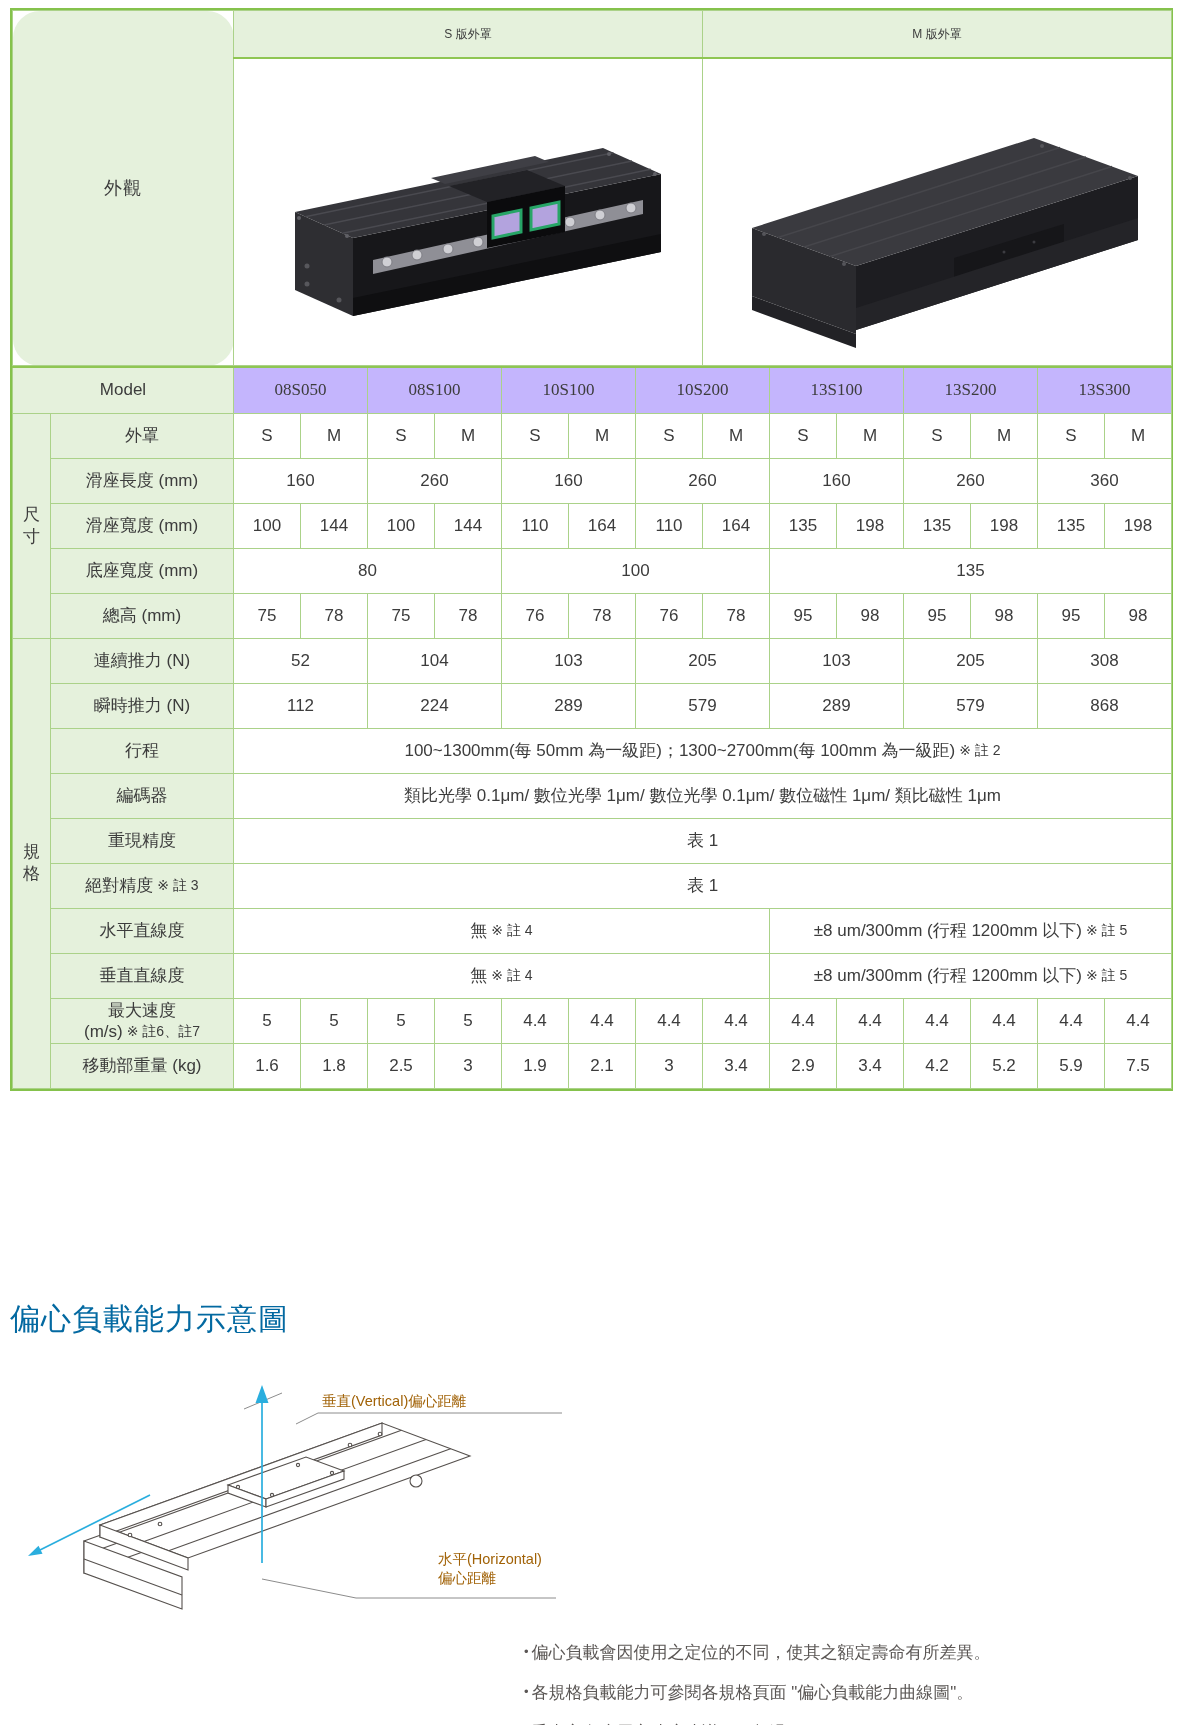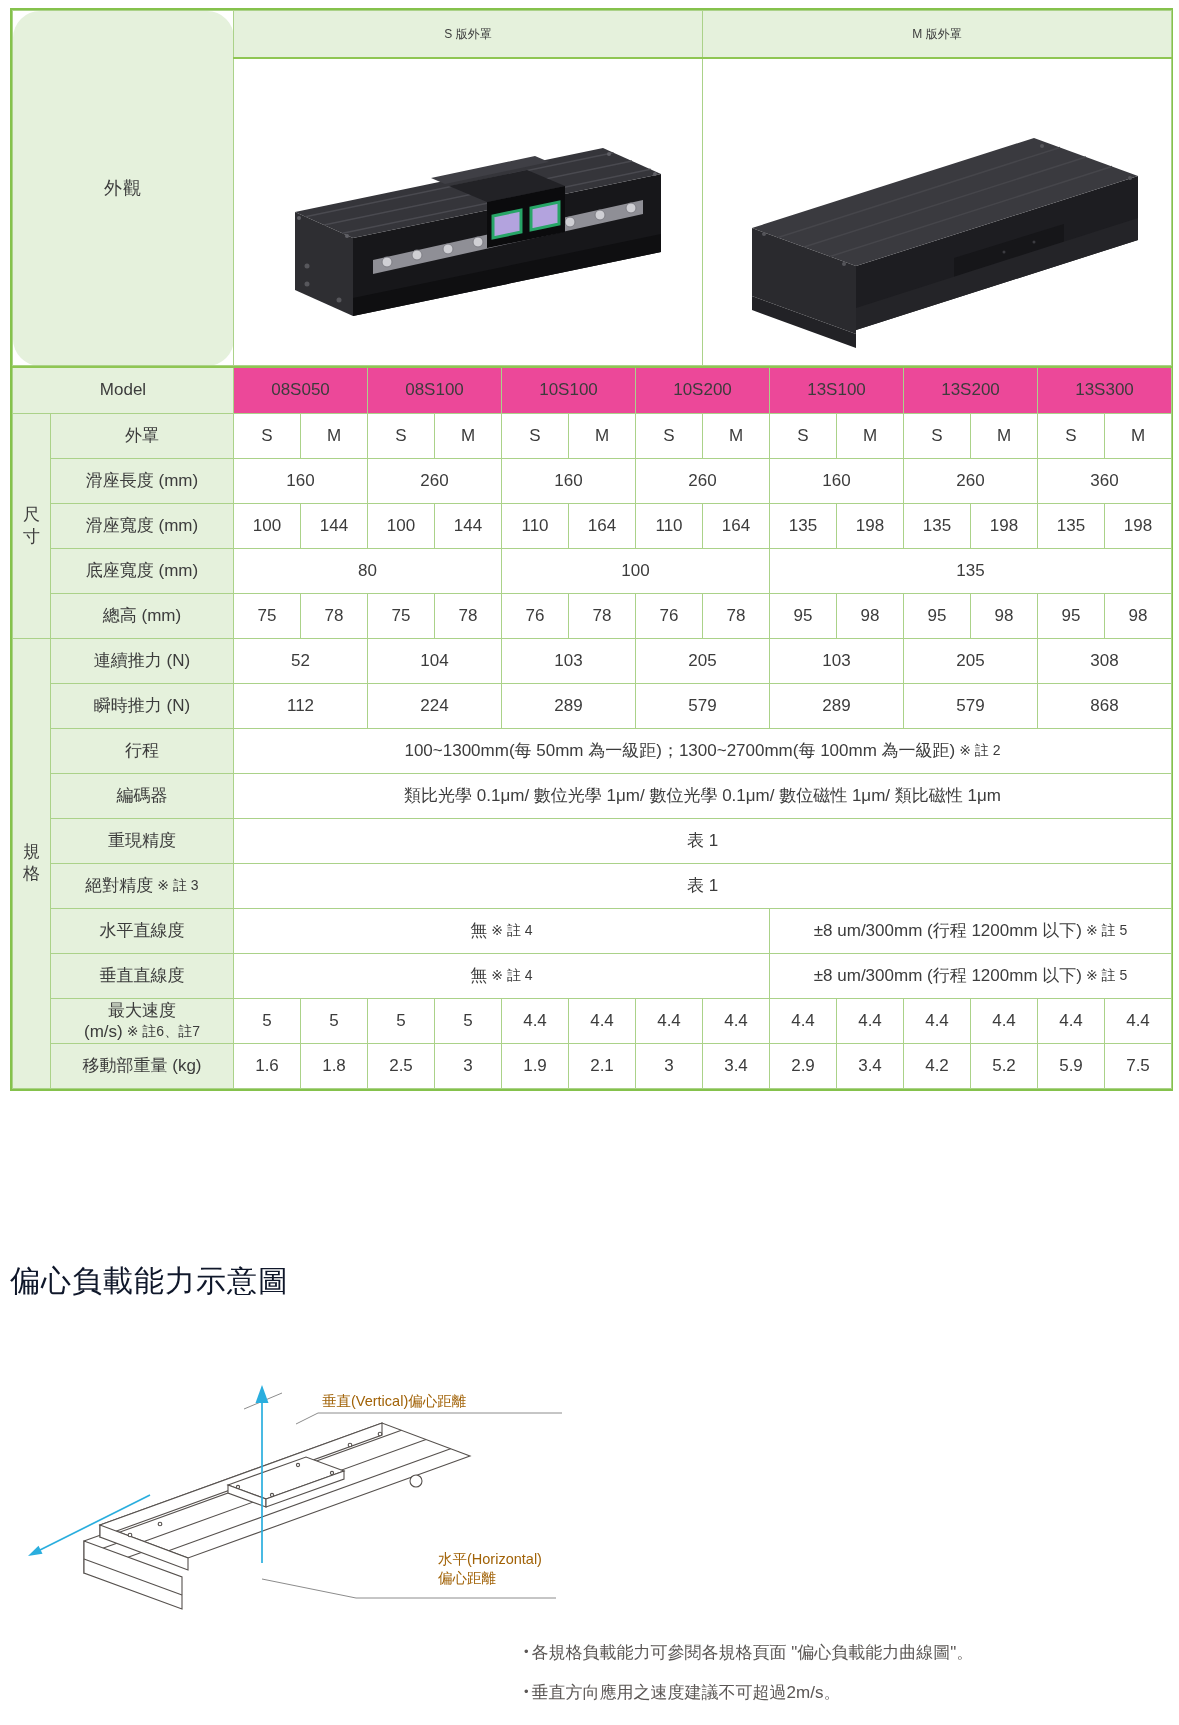--- a/index.html
+++ b/index.html
@@ -18,32 +18,32 @@
   .app td.apph{height:46px;font-size:12px;border-bottom:2px solid #8fc653;}
   .app td.applabel{font-size:18px;letter-spacing:1px;border-radius:27px;}
   .app td.photo{height:306px;background:#ffffff;padding:0;}
   .app svg{display:block;margin:0 auto;}
   
   .spec{border-top:2px solid #8fc653;}
   .spec tr{height:45px;}
   .spec tr.modelrow{height:46px;}
   .spec td{font-size:17px;}
   .mlabel{background:#e5f1dc;}
-  .mcell{background:#ec4899;}
+  .mcell{background:#c4b5fd;font-family:Liberation Serif, serif;}
   .gcell{
     background:#e5f1dc;word-break:break-all;line-height:22px;letter-spacing:1px;
     padding:7px 10px;font-size:17px;
   }
   .lcell{background:#e5f1dc;padding:0 4px;text-align:center;}
   .vcell{background:#ffffff;}
   .note{font-size:14px;margin-left:4px;position:relative;top:-1px;white-space:nowrap;}
   
   .sec-title{
-    position:absolute;left:10px;top:1259px;font-size:30px;line-height:44px;
-    color:#0f172a;font-weight:500;letter-spacing:1px;
+    position:absolute;left:10px;top:1297px;font-size:30px;line-height:44px;
+    color:#0369a1;font-weight:500;letter-spacing:1px;
   }
   .diagram-svg{position:absolute;left:0;top:1245px;}
   .dlabel{position:absolute;font-size:14.5px;color:#a16207;line-height:19px;white-space:nowrap;}
   #v-label{left:322px;top:1392px;}
   #h-label{left:438px;top:1550px;}
   .bullets{position:absolute;left:524px;top:1633px;font-size:17px;color:#5b5755;}
   .bullet-row{line-height:39px;white-space:nowrap;}
   .b-dot{font-size:13px;margin-right:3px;position:relative;top:-2px;}
 </style>
 </head>
@@ -350,15 +350,16 @@
   </g>
 </svg>
 
 <div class="dlabel" id="v-label">垂直(Vertical)偏心距離</div>
 <div class="dlabel" id="h-label">
   <div>水平(Horizontal)</div>
   <div>偏心距離</div>
 </div>
 
 <div class="bullets">
+  <div class="bullet-row"><span class="b-dot">•</span><span>偏心負載會因使用之定位的不同，使其之額定壽命有所差異。</span></div>
   <div class="bullet-row"><span class="b-dot">•</span><span>各規格負載能力可參閱各規格頁面 "偏心負載能力曲線圖"。</span></div>
   <div class="bullet-row"><span class="b-dot">•</span><span>垂直方向應用之速度建議不可超過2m/s。</span></div>
 </div>
 
 </body></html>

